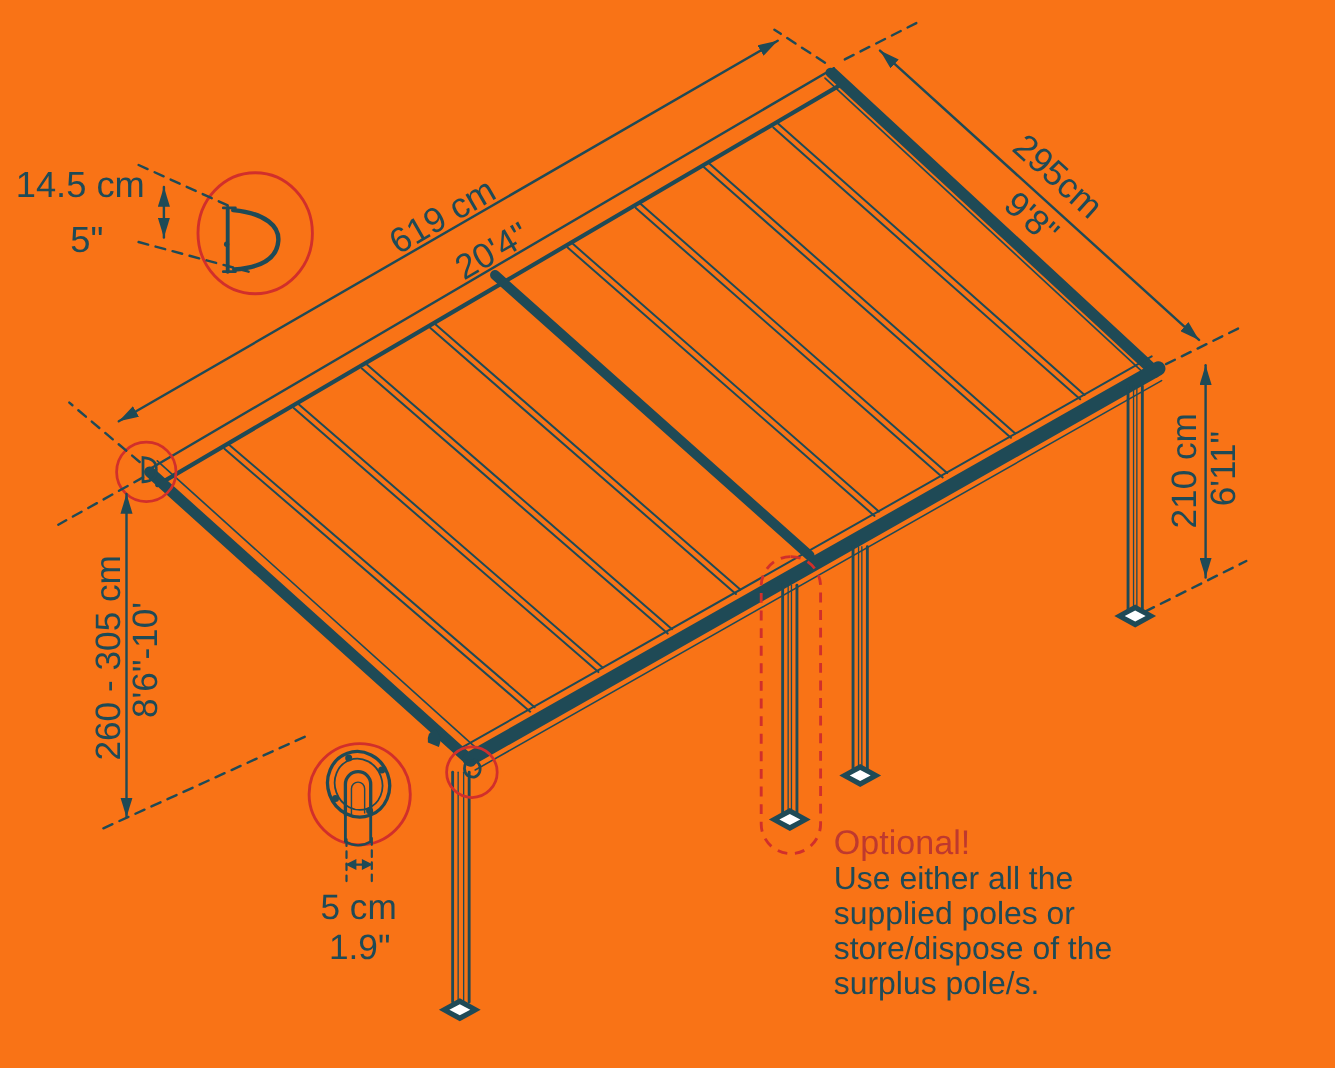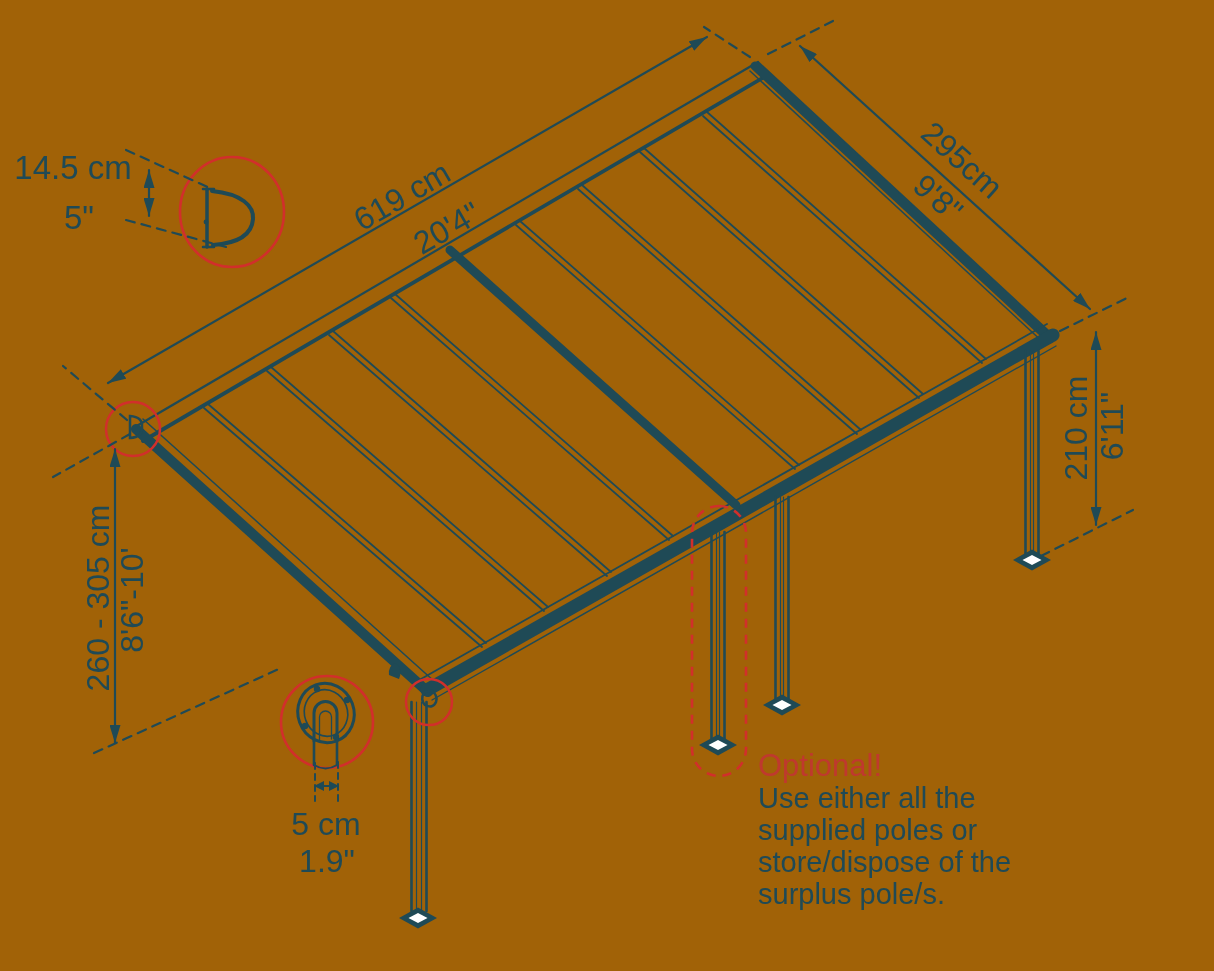--- a/index.html
+++ b/index.html
@@ -1,16 +1,16 @@
 <!DOCTYPE html>
 <html><head>
 <meta charset="utf-8">
 <style>
   html,body{margin:0;padding:0;background:#ffffff;}
-  #stage{position:relative;width:1214px;height:971px;background:#a16207;overflow:hidden;}
+  #stage{position:relative;width:1214px;height:971px;background:#f97316;overflow:hidden;}
   svg{display:block;}
   text{font-family:"Liberation Sans","DejaVu Sans",sans-serif;fill:#1f4a56;}
   .dimtxt{font-size:32px;font-weight:500;}
   .dimtxt-lg{font-size:33px;font-weight:500;}
   .notetitle{font-size:31px;font-weight:500;fill:#bf392e;}
   .noteline{font-size:29px;font-weight:400;}
   .k{stroke:#1f4a56;fill:none;stroke-linecap:round;}
   .rd{stroke:#d12f2b;fill:none;}
   .dsh{stroke-dasharray:9 7;}
   .fillk{fill:#1f4a56;stroke:none;}

